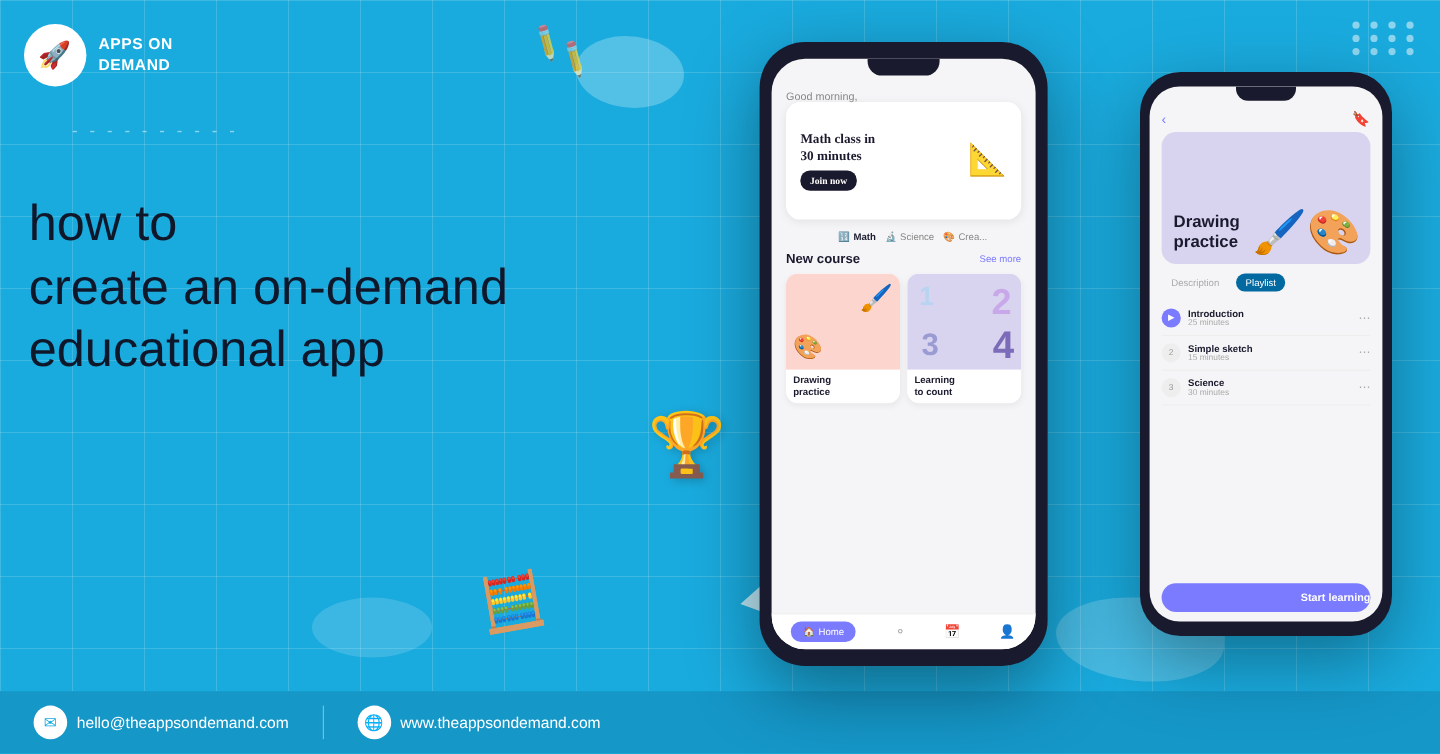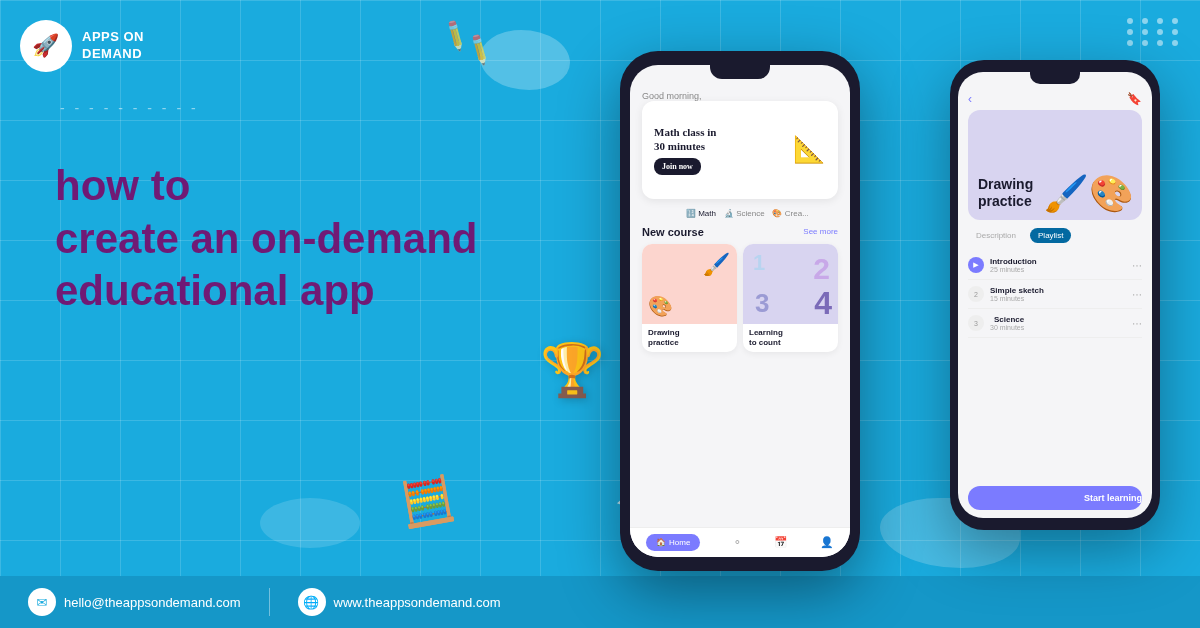--- a/index.html
+++ b/index.html
@@ -48,24 +48,24 @@
       font-size: 13px;
       line-height: 1.3;
       text-transform: uppercase;
       letter-spacing: 0.5px;
     }
 
     
     .headline {
       position: absolute;
       top: 160px;
-      left: 55px;
-      color: #701a75;
+      left: 24px;
+      color: #0f172a;
       font-size: 42px;
-      font-weight: 700;
+      font-weight: 400;
       line-height: 1.25;
       max-width: 460px;
     }
 
     
     .footer-bar {
       position: absolute;
       bottom: 0;
       left: 0;
       right: 0;
@@ -195,30 +195,29 @@
       bottom: 52px;
       width: 580px;
       display: flex;
       align-items: center;
       justify-content: center;
     }
 
     
     .phone-main {
       position: absolute;
-      left: 30px;
+      left: 43px;
       top: 15px;
       width: 240px;
       height: 520px;
       background: #1a1a2e;
       border-radius: 38px;
       padding: 14px 10px;
       box-shadow: 0 20px 60px rgba(0,0,0,0.4);
       z-index: 2;
-      margin-top: 16px;
     }
     .phone-main-screen {
       background: #f5f5f7;
       border-radius: 28px;
       height: 100%;
       overflow: hidden;
       display: flex;
       flex-direction: column;
     }
     .phone-notch {
@@ -286,21 +285,21 @@
     }
     .cat-tab {
       font-size: 8px;
       color: #888;
       display: flex;
       align-items: center;
       gap: 2px;
     }
     .cat-tab.active {
       color: #1a1a2e;
-      font-weight: 400;
+      font-weight: 700;
       padding-left: 44px;
     }
 
     
     .section-header {
       display: flex;
       justify-content: space-between;
       align-items: center;
       margin-bottom: 6px;
     }
@@ -482,21 +481,20 @@
       display: flex;
       align-items: center;
       justify-content: center;
       font-size: 7px;
       color: white;
     }
     .playlist-item-info {
       font-size: 8px;
       color: #1a1a2e;
       font-weight: 600;
-      text-align: right;
     }
     .playlist-item-dur {
       font-size: 7px;
       color: #aaa;
     }
     .playlist-item-icon {
       font-size: 10px;
       color: #aaa;
     }
 

